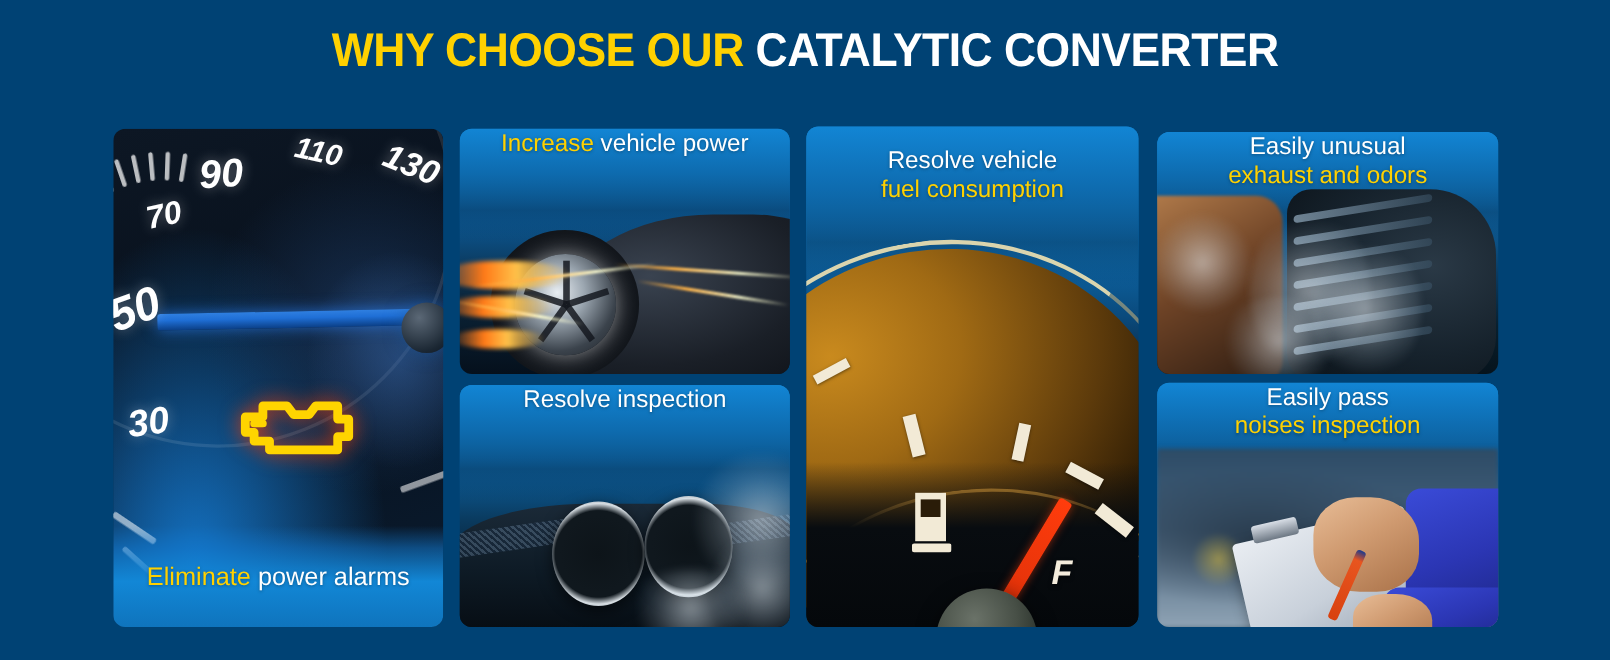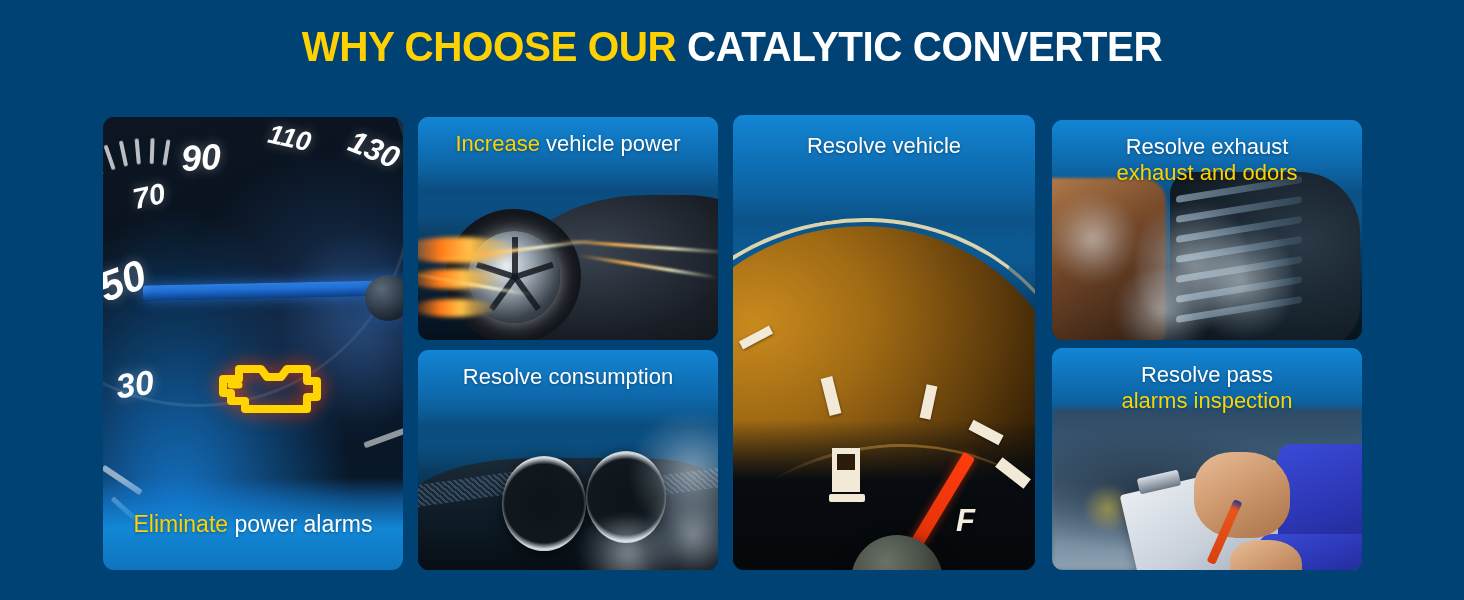--- a/index.html
+++ b/index.html
@@ -116,21 +116,21 @@
   }
   #card-speedometer .caption-band .card-caption { font-size: 23px; }
   .spd-lower-tick {
     position: absolute; background: rgba(255,255,255,.55);
     border-radius: 2px; filter: blur(.6px);
   }
 
   
   .cap-top {
     position: absolute; left: 0; top: 0; width: 100%;
-    padding-top: 14px;
+    padding-top: 0;
     z-index: 6;
   }
   .hdr-grad {
     position: absolute; left: 0; top: 0; width: 100%; height: 50%;
     background: linear-gradient(180deg, #1285d4 0%, #0e6cb0 38%, rgba(9,60,100,.55) 72%, rgba(8,40,70,0) 100%);
     z-index: 2;
   }
 
   
   #card-power {
@@ -422,21 +422,21 @@
       <div class="bumper"></div>
       <div class="pipe" id="pipe-left"></div>
       <div class="pipe" id="pipe-right"></div>
       <div class="smoke" style="left:214px;top:58px;width:120px;height:130px;"></div>
       <div class="smoke" style="left:230px;top:130px;width:90px;height:110px;"></div>
       <div class="smoke" style="left:150px;top:168px;width:120px;height:70px;"></div>
       <div class="hdr-grad" style="height:48%"></div>
     </div>
     <div class="cap-top">
       <div class="card-caption">
-        <div>Resolve consumption</div>
+        <div>Resolve inspection</div>
       </div>
     </div>
   </div>
 
   <div class="card" id="card-fuel">
     <div>
       <div class="gauge-face"></div>
       <div class="gauge-rim"></div>
       <div class="g-tick" style="left:6px;top:218px;width:34px;height:9px;transform:rotate(-28deg)"></div>
       <div class="g-tick" style="left:92px;top:262px;width:12px;height:38px;transform:rotate(-14deg)"></div>
@@ -451,20 +451,21 @@
       <div class="g-f-letter">F</div>
       <div class="gauge-arc-glow"></div>
       <div class="gauge-dark"></div>
       <div class="g-needle"></div>
       <div class="g-hub"></div>
       <div class="hdr-grad" style="height:32%"></div>
     </div>
     <div class="cap-top" style="padding-top:18px">
       <div class="card-caption">
         <div>Resolve vehicle</div>
+        <div class="hl">fuel consumption</div>
       </div>
     </div>
   </div>
 
   <div class="card" id="card-odors">
     <div>
       <div class="dash-left"></div>
       <div class="vent-body">
         <div class="vent-slat" style="top:14px"></div>
         <div class="vent-slat" style="top:34px"></div>
@@ -475,39 +476,39 @@
         <div class="vent-slat" style="top:134px"></div>
       </div>
       <div class="odor-smoke" style="left:84px;top:70px;width:110px;height:150px;"></div>
       <div class="odor-smoke" style="left:140px;top:96px;width:100px;height:130px;"></div>
       <div class="odor-smoke" style="left:56px;top:150px;width:110px;height:80px;"></div>
       <div class="odor-smoke" style="left:-4px;top:74px;width:90px;height:90px;"></div>
       <div class="hdr-grad" style="height:46%"></div>
     </div>
     <div class="cap-top">
       <div class="card-caption">
-        <div>Resolve exhaust</div>
+        <div>Easily unusual</div>
         <div class="hl">exhaust and odors</div>
       </div>
     </div>
   </div>
 
   <div class="card" id="card-inspection">
     <div>
       <div class="garage-bg"></div>
       <div class="clipboard"></div>
       <div class="clip-metal"></div>
       <div class="sleeve" style="left:226px;top:96px;width:100px;height:126px;"></div>
       <div class="sleeve" style="left:206px;top:186px;width:110px;height:60px;"></div>
       <div class="hand" style="left:142px;top:104px;width:96px;height:86px;"></div>
       <div class="hand" style="left:178px;top:192px;width:72px;height:52px;"></div>
       <div class="pen"></div>
       <div class="hdr-grad" style="height:46%"></div>
     </div>
     <div class="cap-top">
       <div class="card-caption">
-        <div>Resolve pass</div>
-        <div class="hl">alarms inspection</div>
+        <div>Easily pass</div>
+        <div class="hl">noises inspection</div>
       </div>
     </div>
   </div>
 
 </div>
 
 </body></html>

